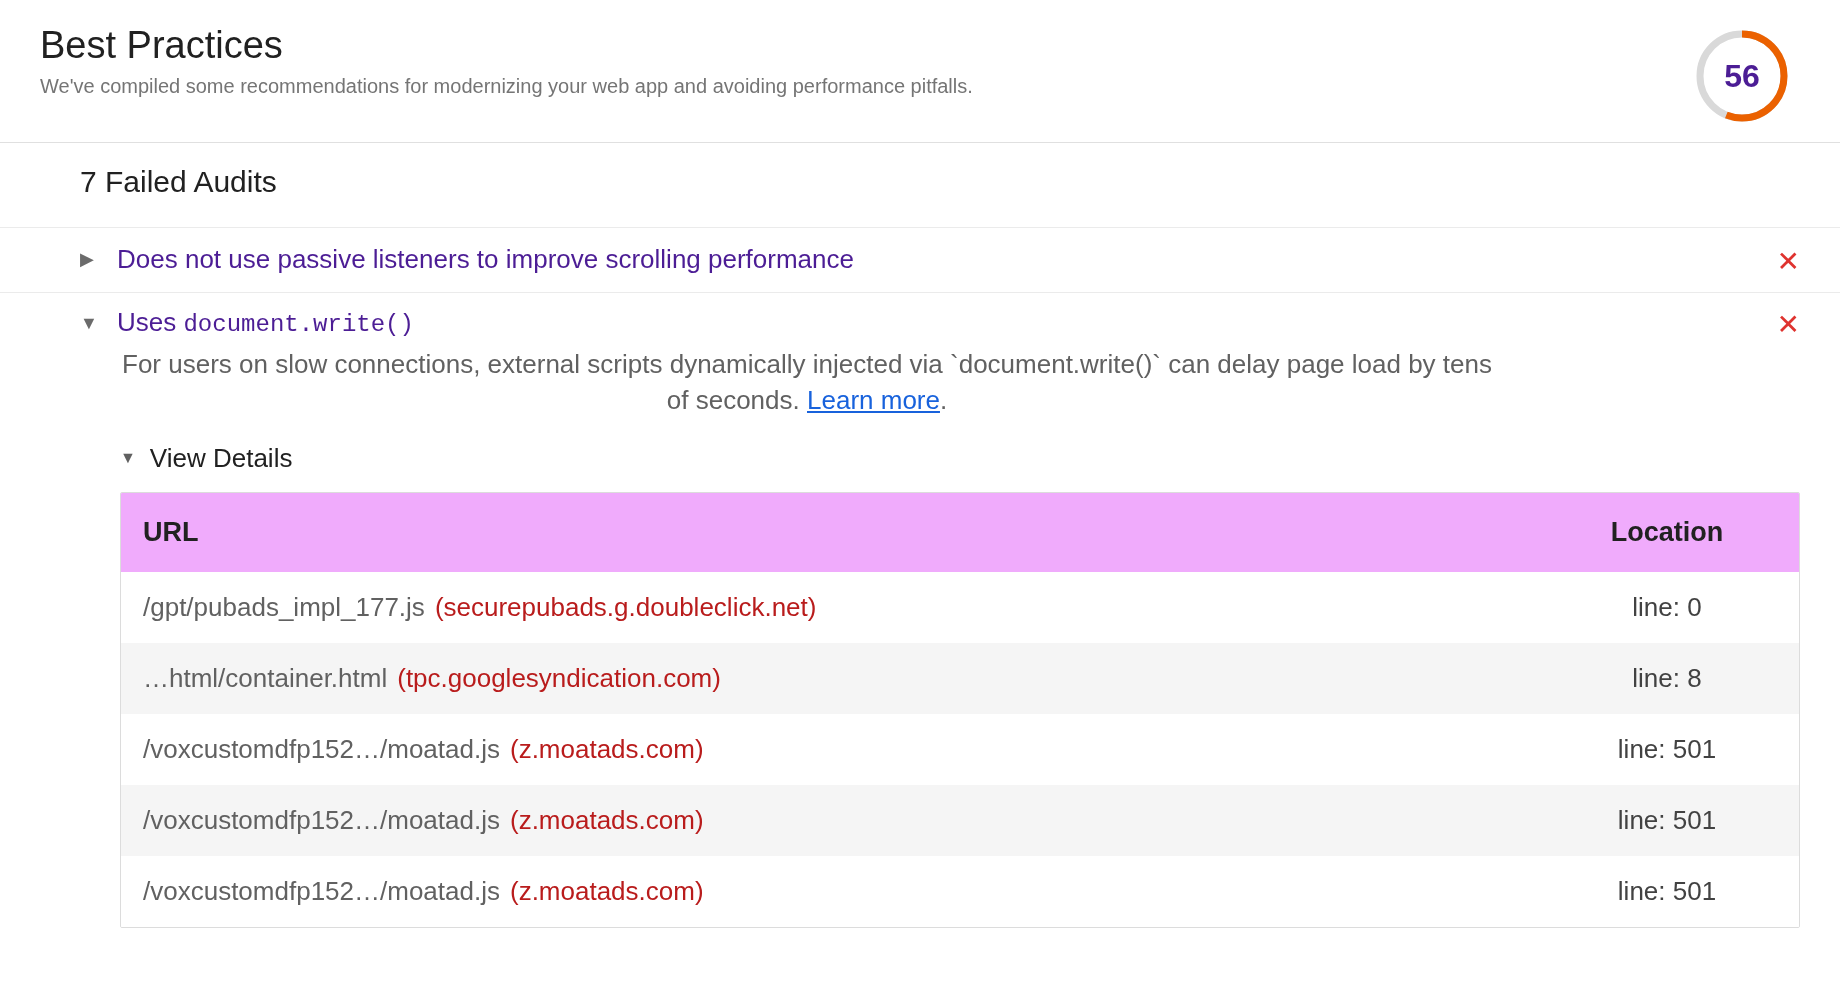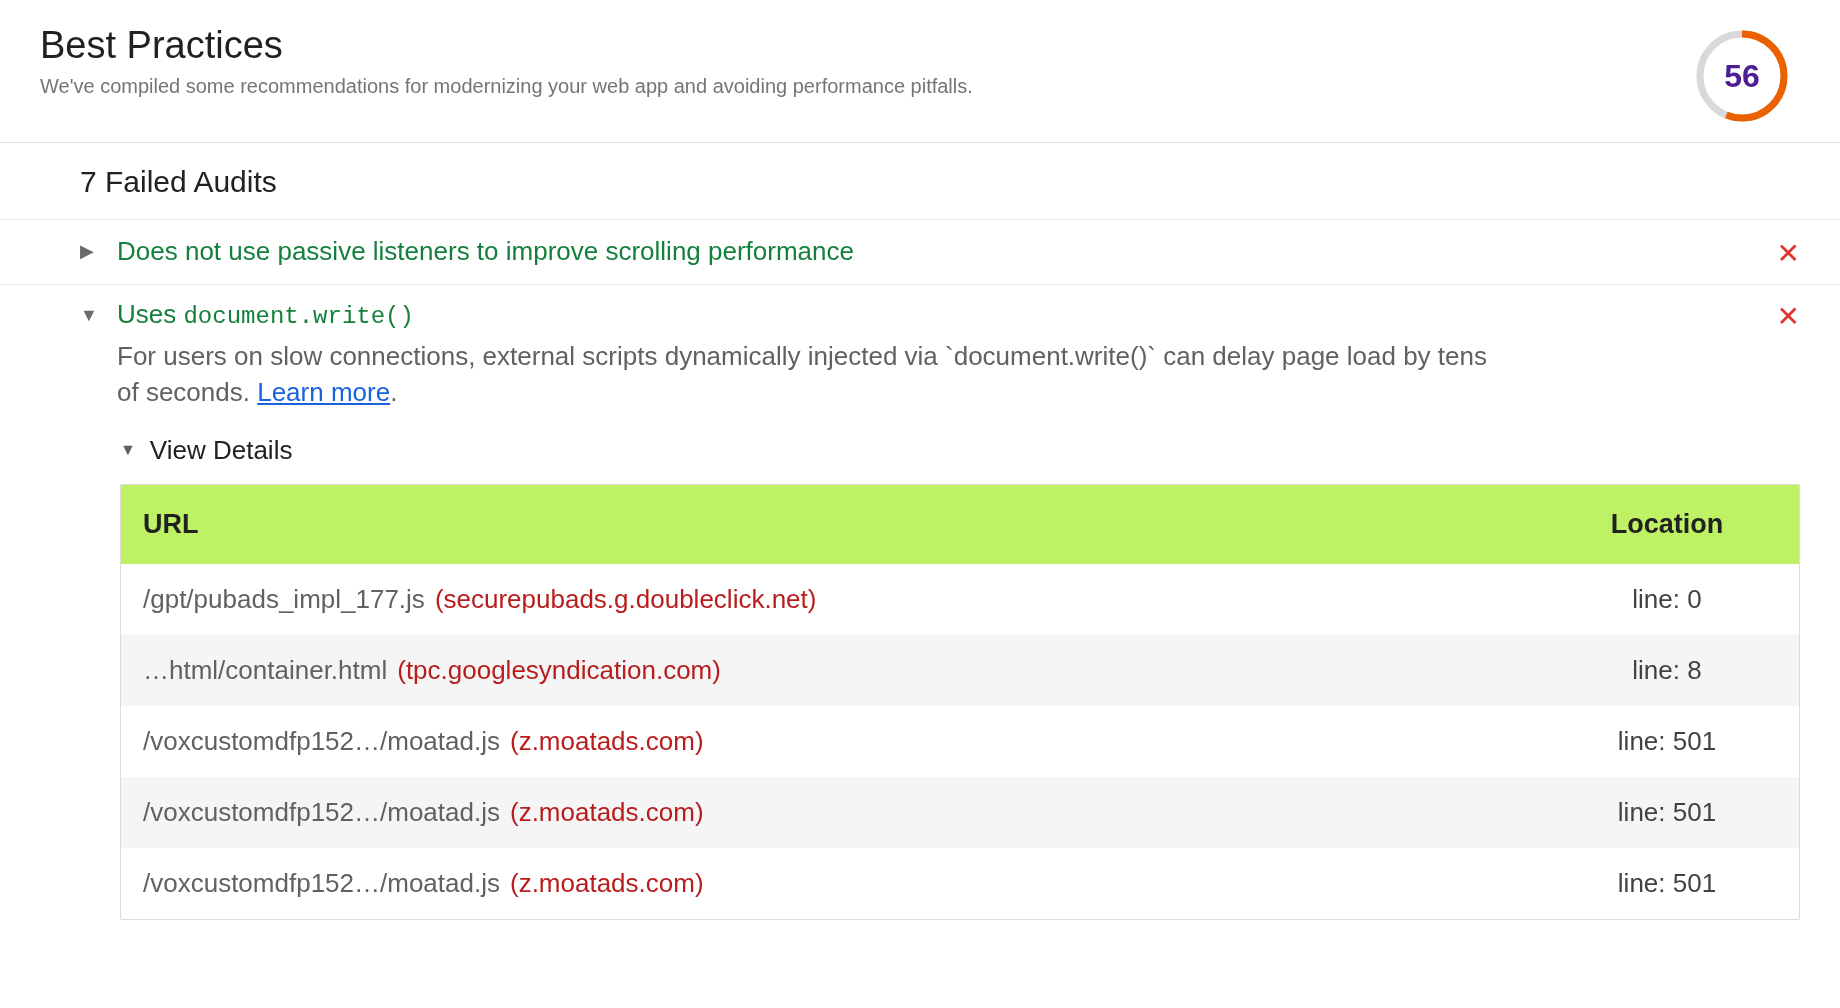--- a/index.html
+++ b/index.html
@@ -45,21 +45,21 @@
     align-items: center;
     justify-content: center;
     font-size: 32px;
     font-weight: 700;
     color: #4c1d95;
   }
   .section-title {
     font-size: 30px;
     font-weight: 400;
     color: #212121;
-    padding: 22px 40px 20px 80px;
+    padding: 22px 40px 28px 80px;
     border-bottom: 1px solid #ebebeb;
   }
   .audit {
     border-bottom: 1px solid #ebebeb;
   }
   .audit-row {
     display: flex;
     align-items: flex-start;
     padding: 14px 40px 14px 80px;
     position: relative;
@@ -74,32 +74,33 @@
     line-height: 1;
   }
   .chevron.down { top: 21px; }
   .audit-content {
     flex: 1;
     padding-left: 37px;
   }
   .audit-title {
     font-size: 26px;
     font-weight: 400;
-    color: #15803d;
+    color: #4c1d95;
   }
   .audit-title .mono {
     font-family: Liberation Mono, monospace;
     font-size: 24px;
   }
   .audit-desc {
     font-size: 26px;
     color: #616161;
     margin-top: 8px;
     line-height: 1.4;
     max-width: 1380px;
+    text-align: center;
   }
   .learn-more {
     color: #1862dc;
     text-decoration: underline;
   }
   .fail-x {
     font-size: 28px;
     color: #df332f;
     font-weight: 400;
     line-height: 1;
@@ -120,21 +121,21 @@
     color: #606060;
     margin-right: 14px;
   }
   .table {
     border: 1px solid #dcdcdc;
     border-radius: 2px;
     overflow: hidden;
   }
   .table-header {
     display: flex;
-    background: #bef264;
+    background: #f0abfc;
     padding: 24px 22px;
     font-weight: 700;
     font-size: 27px;
     color: #212121;
   }
   .col-url { flex: 1; }
   .col-loc { width: 220px; text-align: center; }
   .table-row {
     display: flex;
     padding: 20px 22px;

